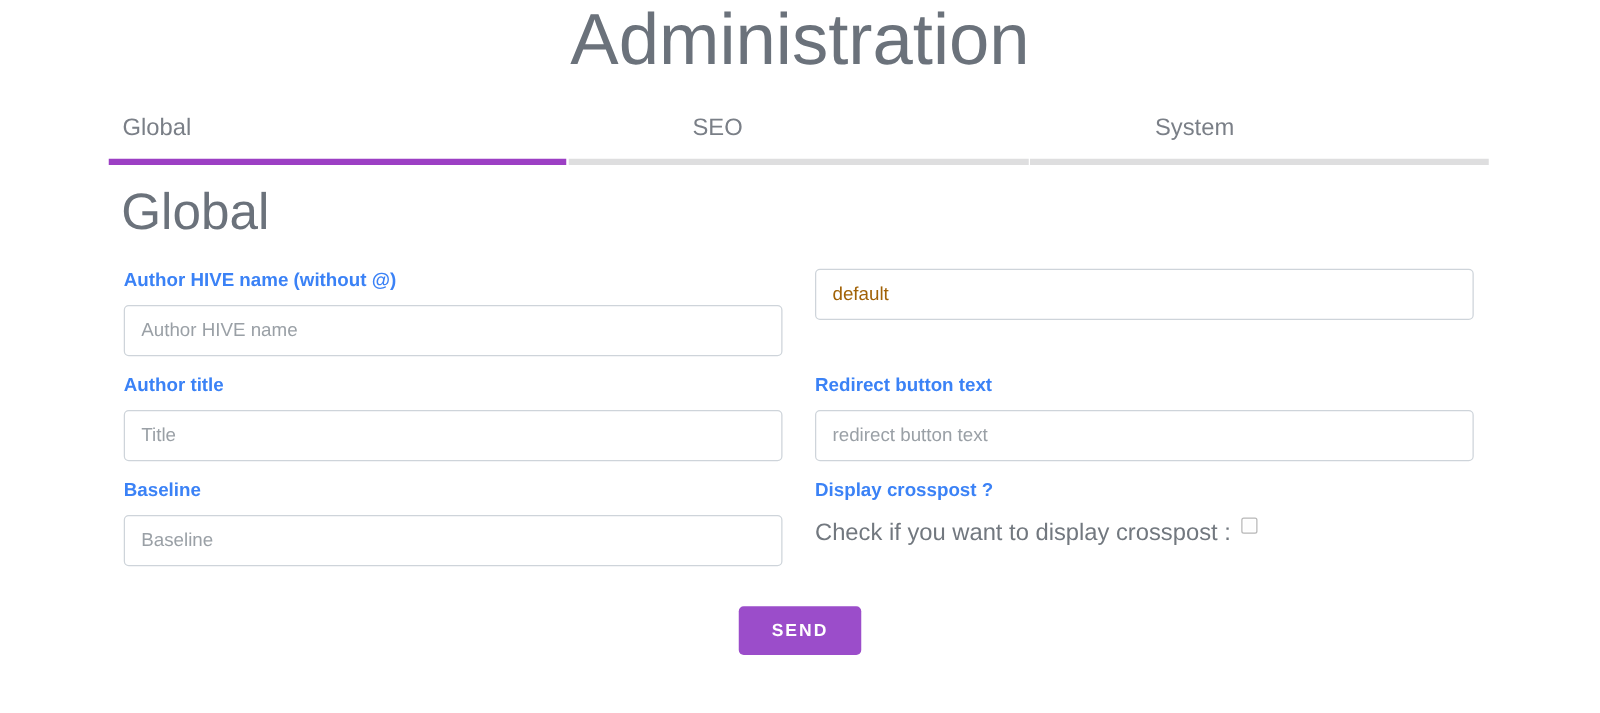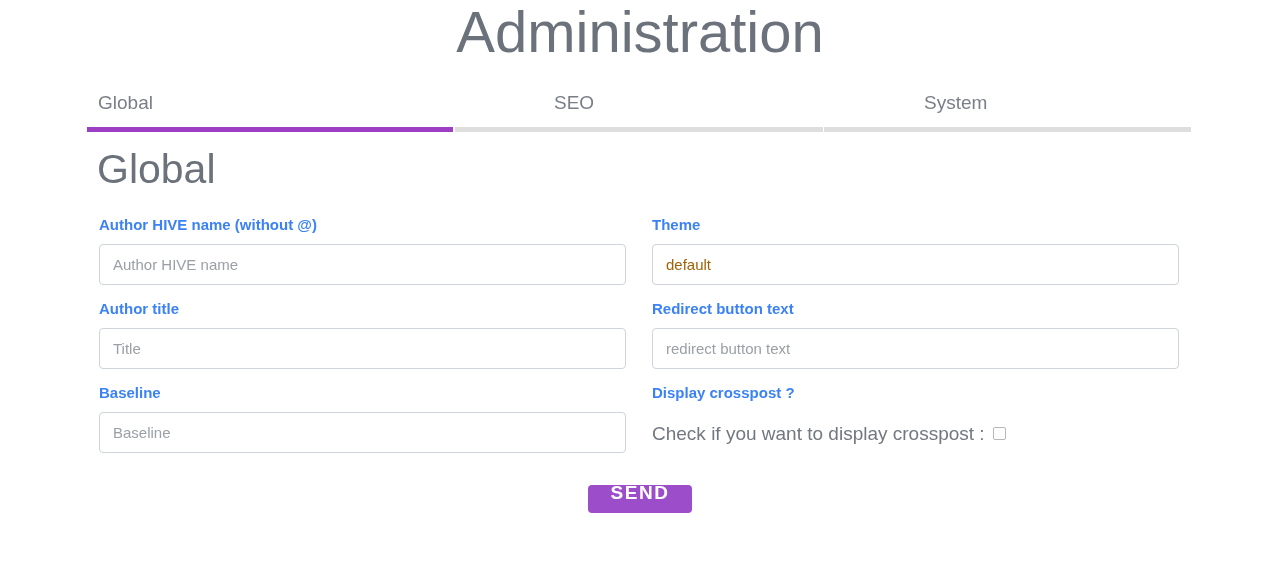--- a/index.html
+++ b/index.html
@@ -132,21 +132,21 @@
     background: #ffffff;
     border: 1px solid #ced4da;
     border-radius: 4px;
     outline: none;
   }
   .field-input::placeholder { color: #9aa0a6; opacity: 1; }
 
   
   .checkbox-row {
     display: flex;
-    align-items: center;
+    align-items: flex-start;
     height: 41px;
     padding-top: 2px;
   }
   .checkbox-caption {
     font-size: 19px;
     font-weight: 400;
     color: #72787f;
     line-height: 26px;
     white-space: nowrap;
   }
@@ -168,23 +168,23 @@
   .submit-wrap {
     position: absolute;
     left: 0;
     top: 485px;
     width: 1280px;
     text-align: center;
   }
   .submit-button {
     display: inline-block;
     min-width: 98px;
-    padding: 0 22px 12px 22px;
+    padding: 11px 22px 12px 22px;
     font-family: "Liberation Sans", sans-serif;
-    font-size: 19px;
+    font-size: 14px;
     font-weight: bold;
     letter-spacing: 1.6px;
     color: #ffffff;
     background: #9b4dca;
     border: none;
     border-radius: 4px;
     cursor: pointer;
     line-height: 16px;
   }
 </style>
@@ -217,21 +217,20 @@
   <div class="section-heading">Global</div>
 
   <div class="form-grid">
 
     <div class="form-field col-left row-0">
       <label class="field-label">Author HIVE name (without @)</label>
       <input class="field-input" type="text" placeholder="Author HIVE name" style="">
     </div>
 
     <div class="form-field col-right row-0">
-      <label class="field-label">Theme</label>
       <input class="field-input" type="text" placeholder="" value="default" style="">
     </div>
 
     <div class="form-field col-left row-1">
       <label class="field-label">Author title</label>
       <input class="field-input" type="text" placeholder="Title" style="">
     </div>
 
     <div class="form-field col-right row-1">
       <label class="field-label">Redirect button text</label>

